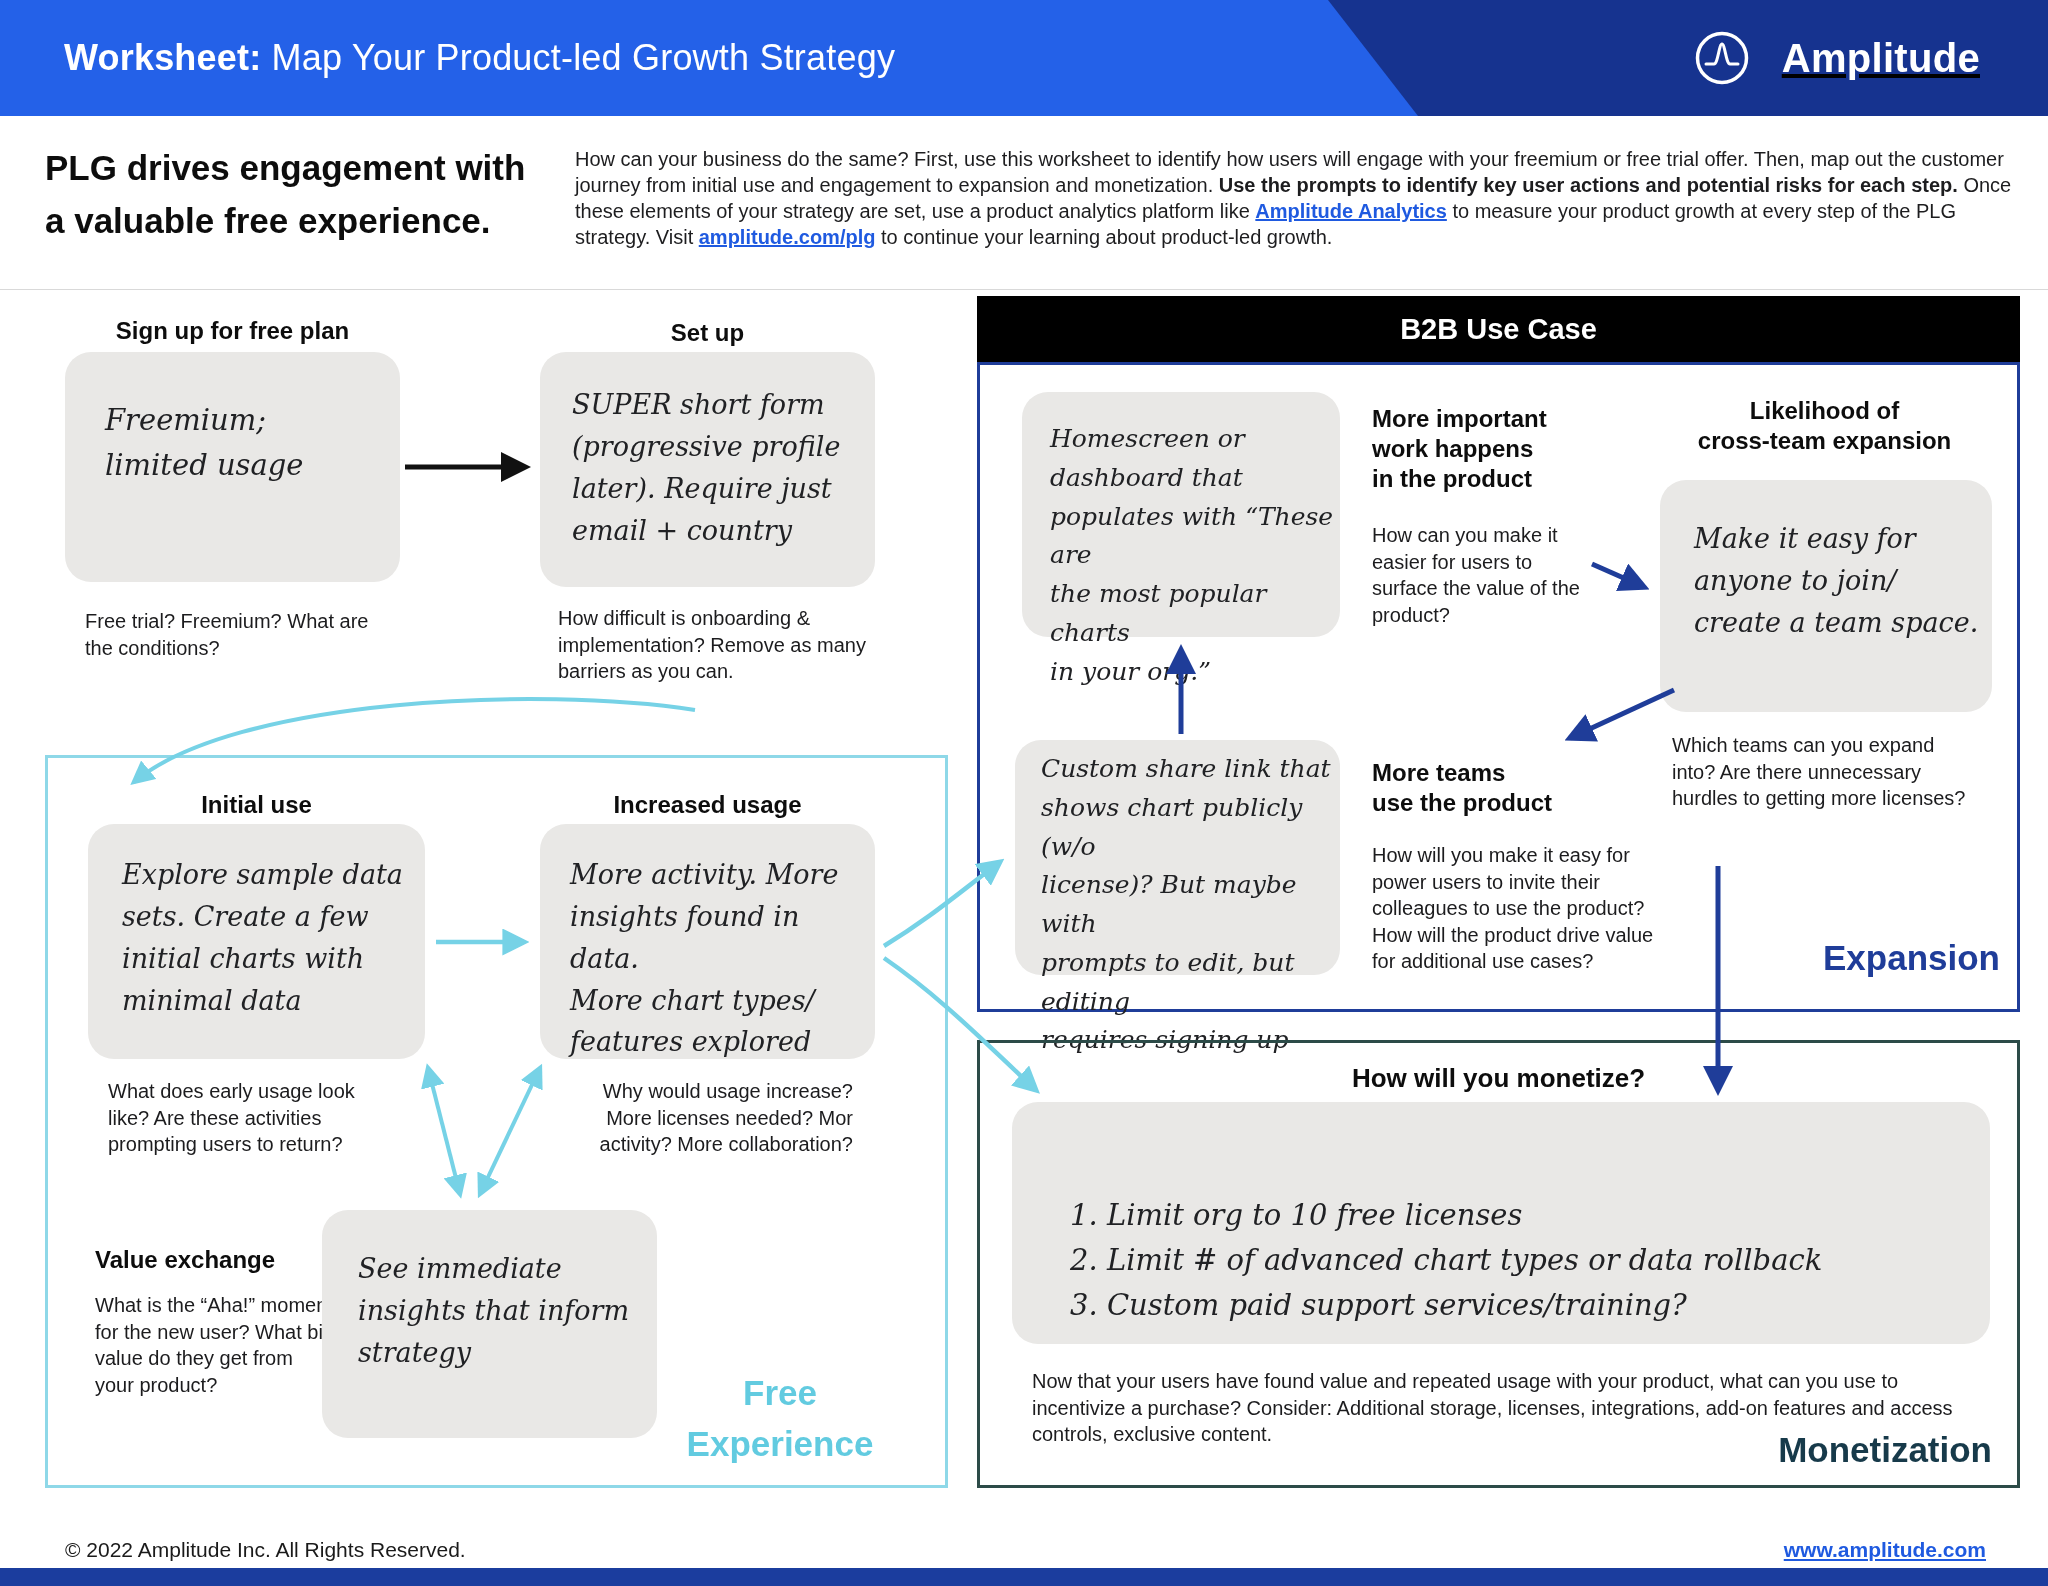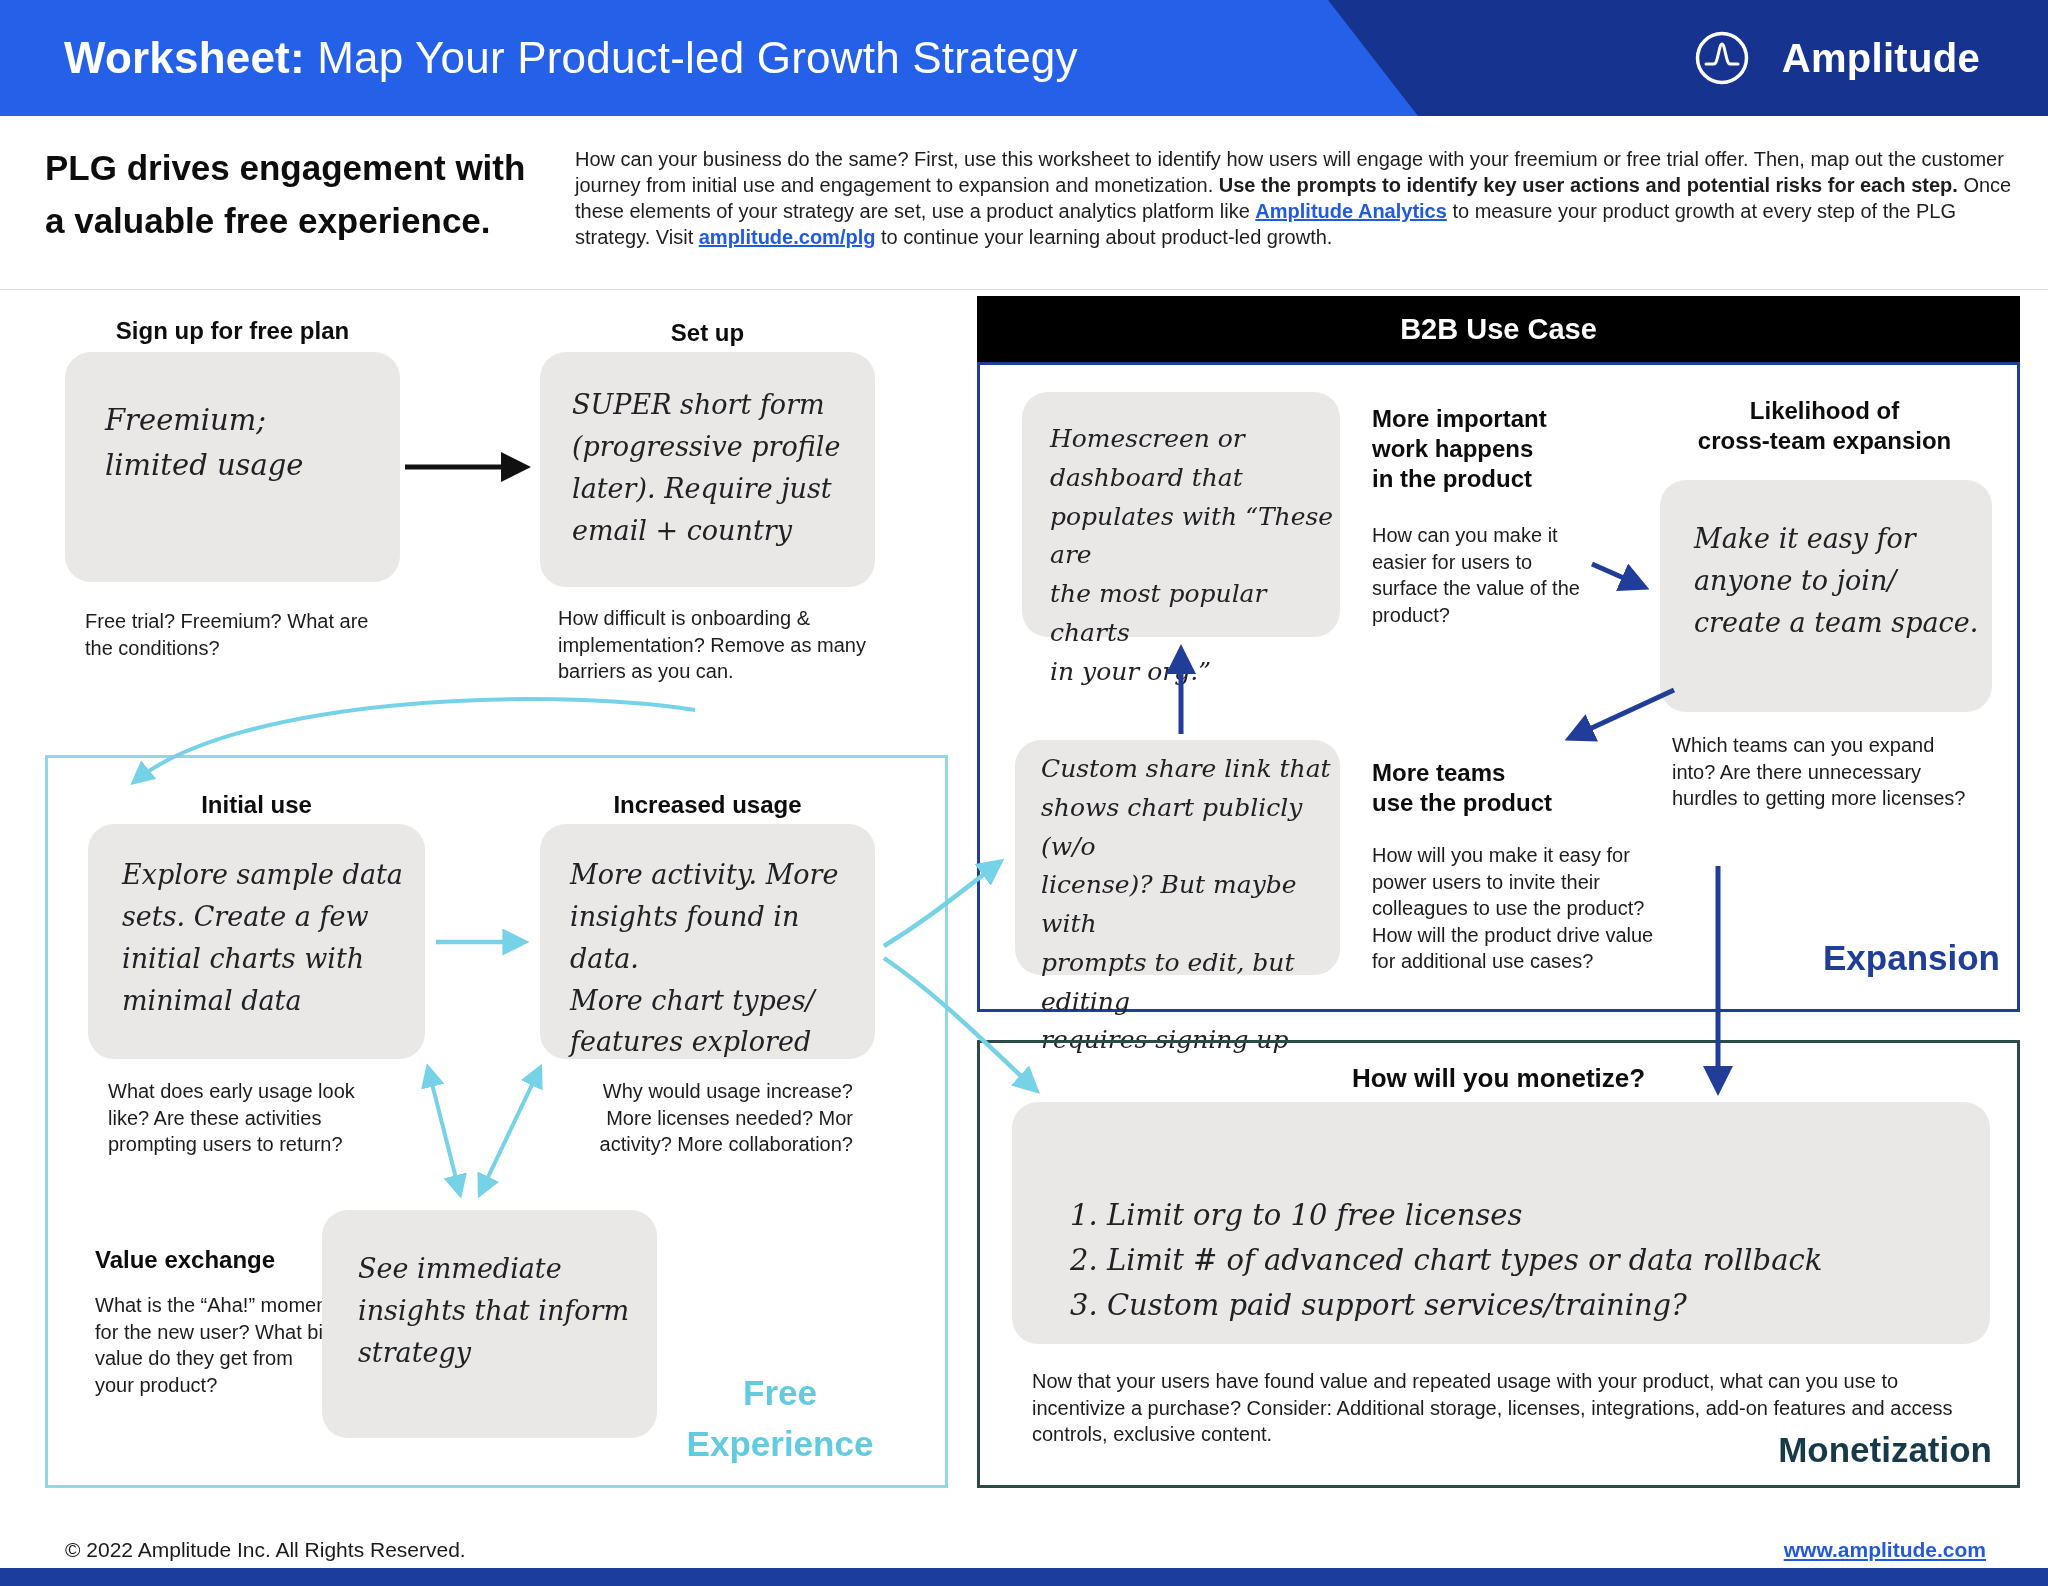--- a/index.html
+++ b/index.html
@@ -4,23 +4,23 @@
 <style>
   * { margin:0; padding:0; box-sizing:border-box; }
   body { background:#ffffff; font-family:"Liberation Sans", sans-serif; }
   .page { position:relative; width:2048px; height:1586px; background:#ffffff; overflow:hidden; }
 
   
   .header { position:absolute; left:0; top:0; width:2048px; height:116px; background:#2461e8; }
   .header-dark { position:absolute; left:1328px; top:0; width:720px; height:116px; background:#16338f;
                  clip-path:polygon(0 0, 100% 0, 100% 100%, 90px 100%); }
   .header-title { position:absolute; left:64px; top:0; height:116px; display:flex; align-items:center;
-                  font-size:44px; color:#ffffff; letter-spacing:.2px; }
+                  font-size:36px; color:#ffffff; letter-spacing:.2px; }
   .header-title .tb { font-weight:bold; }
-  .brand { position:absolute; right:68px; top:0; height:116px; display:flex; align-items:center; gap:32px; }
+  .brand { position:absolute; right:68px; top:0; height:116px; display:flex; align-items:center; gap:32px;text-decoration:underline; }
   .brand-name { color:#ffffff; font-size:40px; font-weight:bold; letter-spacing:.3px; }
 
   
   .intro { position:absolute; left:0; top:116px; width:2048px; height:174px; background:#ffffff;
            border-bottom:1px solid #d9d9d9; }
   .intro-heading { position:absolute; left:45px; top:26px; width:520px; font-size:35px; font-weight:bold;
                    line-height:1.5; color:#0d0d0d; white-space:pre-line; }
   .intro-body { position:absolute; left:575px; top:30px; width:1440px; font-size:20px; line-height:26px; color:#1d1d1f; }
   .b { font-weight:bold; }
   .lnk { color:#1f5ae0; font-weight:bold; text-decoration:underline; cursor:pointer; }

